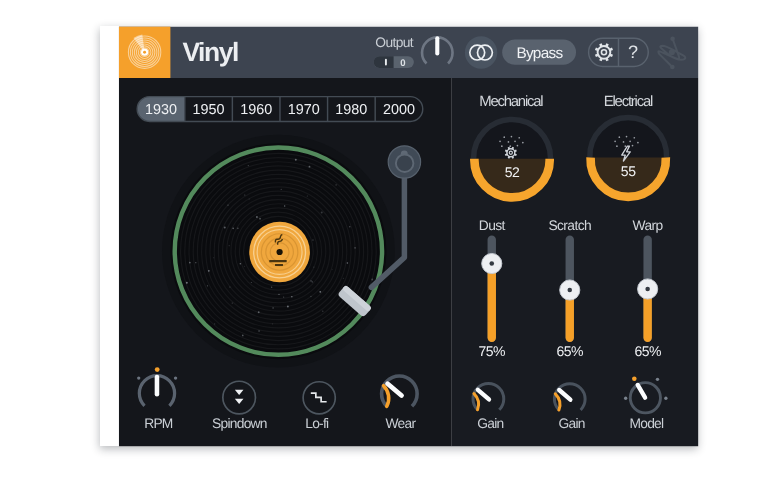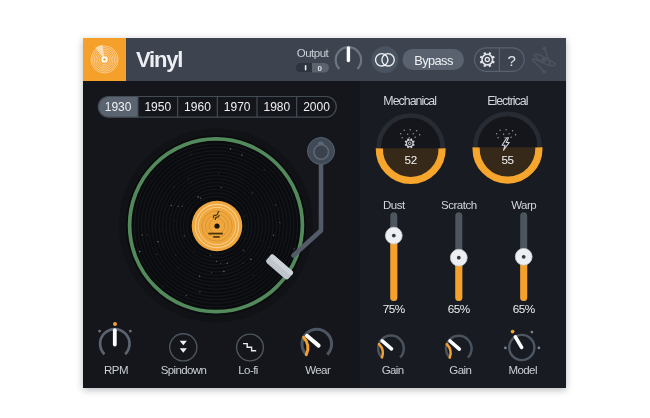--- a/index.html
+++ b/index.html
@@ -1,16 +1,16 @@
 <!DOCTYPE html>
 <html><head>
 <meta charset="utf-8">
 <style>
 html,body{margin:0;padding:0;background:#ffffff;width:650px;height:418px;overflow:hidden;}
-#win{position:absolute;left:83px;top:38px;width:483px;height:350px;box-shadow:0 2px 7px rgba(20,25,35,0.3);}
+#win{position:absolute;left:83px;top:22px;width:483px;height:350px;box-shadow:0 2px 7px rgba(20,25,35,0.3);padding-left:16px;}
 text{font-family:"Liberation Sans",sans-serif;}
 </style>
 </head>
 <body>
 <div id="win">
 <svg width="483" height="350" viewBox="0 0 483 350">
 <rect x="0" y="0" width="483" height="43" fill="#3d4450"></rect>
 <rect x="0" y="0" width="43" height="43" fill="#f5a02b"></rect>
 <g stroke="rgba(255,255,255,0.5)" fill="none" stroke-width="0.9">
         <circle cx="21.5" cy="21.5" r="3.60"></circle>

